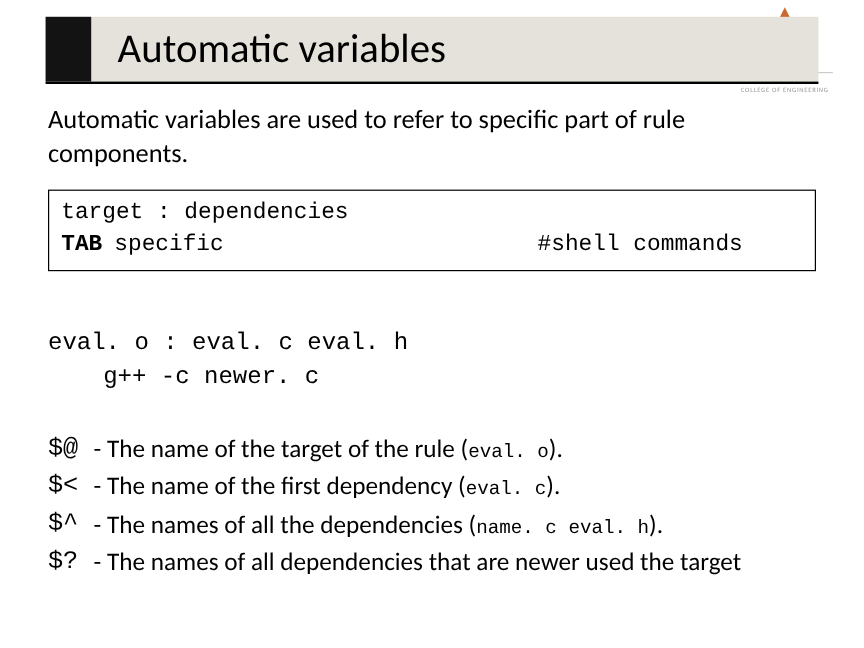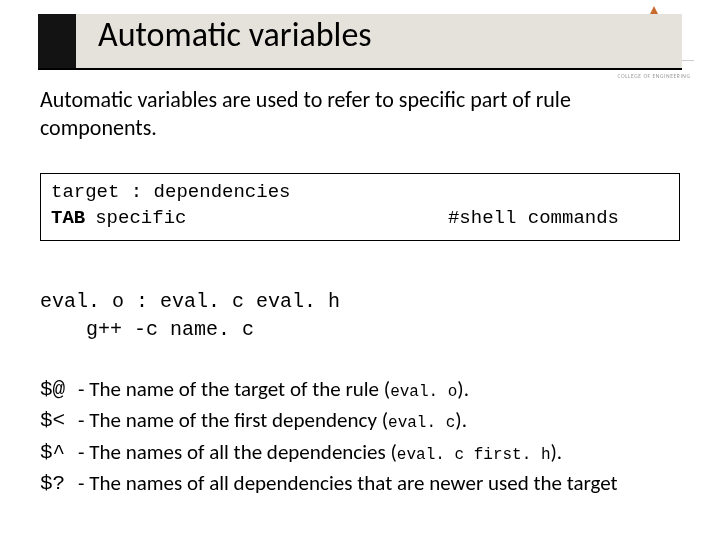--- a/index.html
+++ b/index.html
@@ -12,21 +12,21 @@
     overflow: hidden;
     position: relative;
   }
   .title-bar {
     position: relative;
     margin: 14px 38px 0 38px;
     height: 56px;
     background: #e5e2db;
     border-bottom: 2px solid #000;
     display: flex;
-    align-items: flex-start;
+    align-items: center;
     padding-left: 60px;
   }
   .title-bar::before {
     content: "";
     position: absolute;
     left: 0; top: 0;
     width: 38px; height: 100%;
     background: #131313;
   }
   .title-text {
@@ -82,21 +82,21 @@
   .logo hr {
     border: none;
     border-top: .5px solid #ccc;
     margin: 2px 6px;
   }
   .content {
     padding: 16px 40px 0 40px;
     font-size: 22px;
     line-height: 1.28;
   }
-  .intro { margin-bottom: 31px; }
+  .intro { margin-bottom: 16px; }
   .code-box {
     border: 1.5px solid #000;
     padding: 6px 10px 8px 10px;
     font-family: "Courier New", monospace;
     font-size: 19px;
     line-height: 1.35;
     margin-bottom: 47px;
   }
   .code-box .row2 {
     display: flex;
@@ -150,40 +150,40 @@
     <div>target : dependencies</div>
     <div class="row2">
       <span class="tab">TAB</span>
       <span class="cmds">specific</span>
       <span class="comment">#shell commands</span>
     </div>
   </div>
 
   <div class="example">
     <div>eval. o : eval. c eval. h</div>
-    <div class="line2">g++ -c name. c</div>
+    <div class="line2">g++ -c newer. c</div>
   </div>
 
   <div class="vars">
     <div class="row">
       <span class="sym">$@</span>
       <span class="desc">
         <span>- The name of the target of the rule (</span><span class="mono">eval. o</span><span>).</span>
       </span>
     </div>
     <div class="row">
       <span class="sym">$&lt;</span>
       <span class="desc">
         <span>- The name of the first dependency (</span><span class="mono">eval. c</span><span>).</span>
       </span>
     </div>
     <div class="row">
       <span class="sym">$^</span>
       <span class="desc">
-        <span>- The names of all the dependencies (</span><span class="mono">eval. c first. h</span><span>).</span>
+        <span>- The names of all the dependencies (</span><span class="mono">name. c eval. h</span><span>).</span>
       </span>
     </div>
     <div class="row">
       <span class="sym">$?</span>
       <span class="desc">
         <span>- The names of all dependencies that are newer used the target</span><span class="mono"></span><span></span>
       </span>
     </div>
   </div>
 

